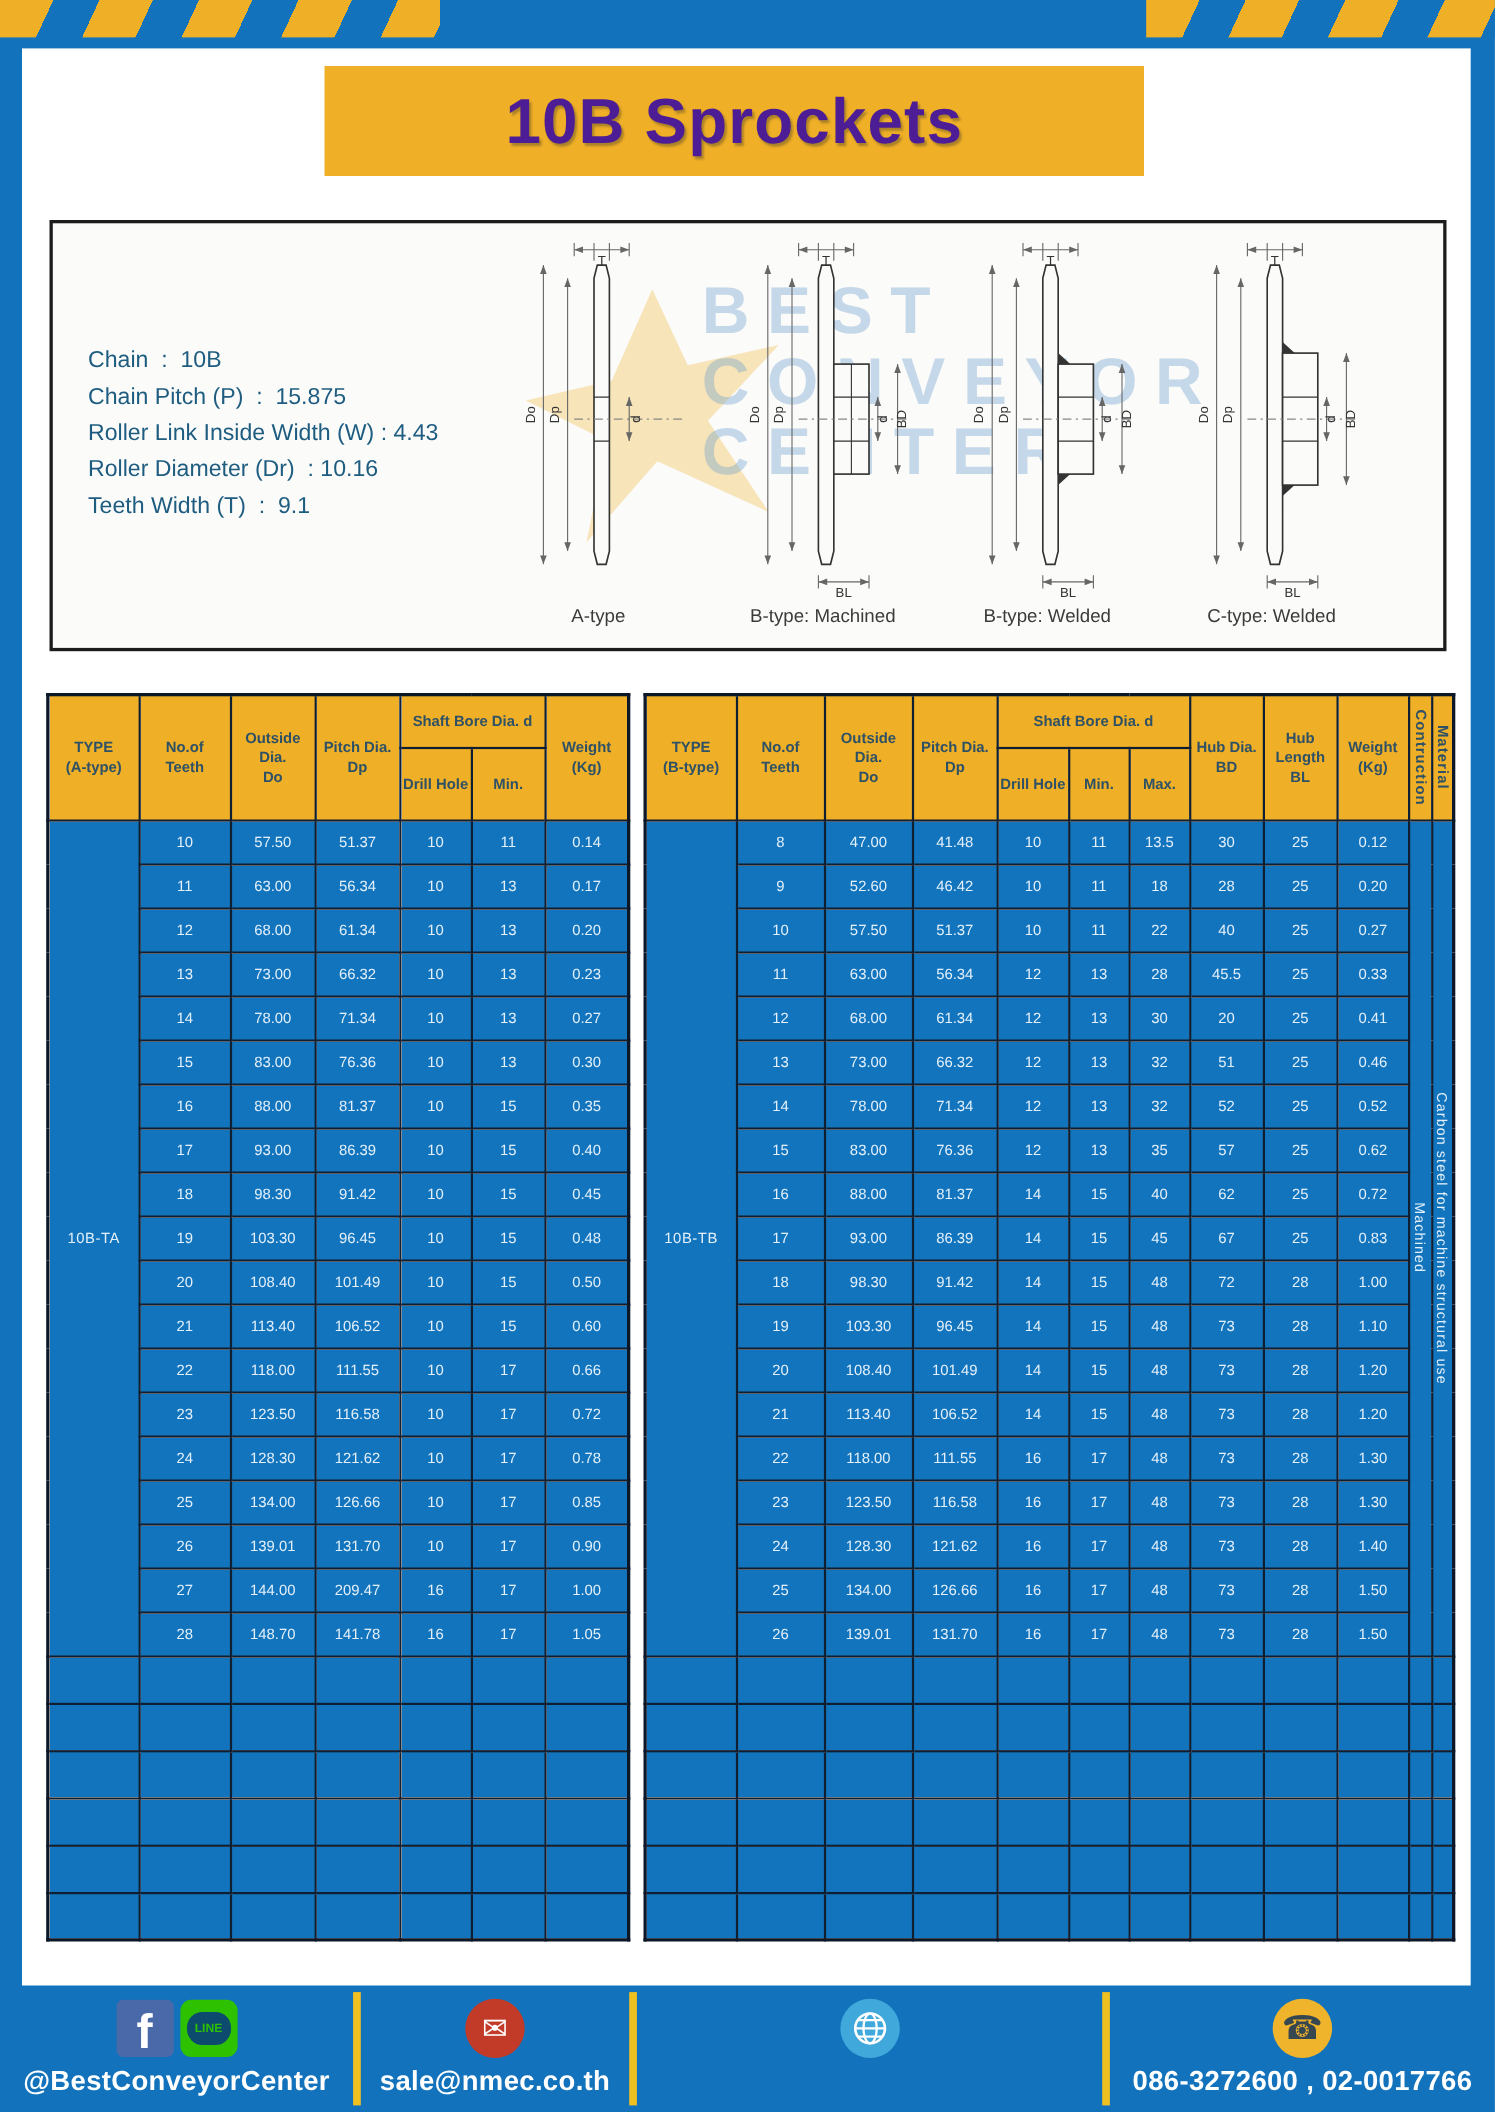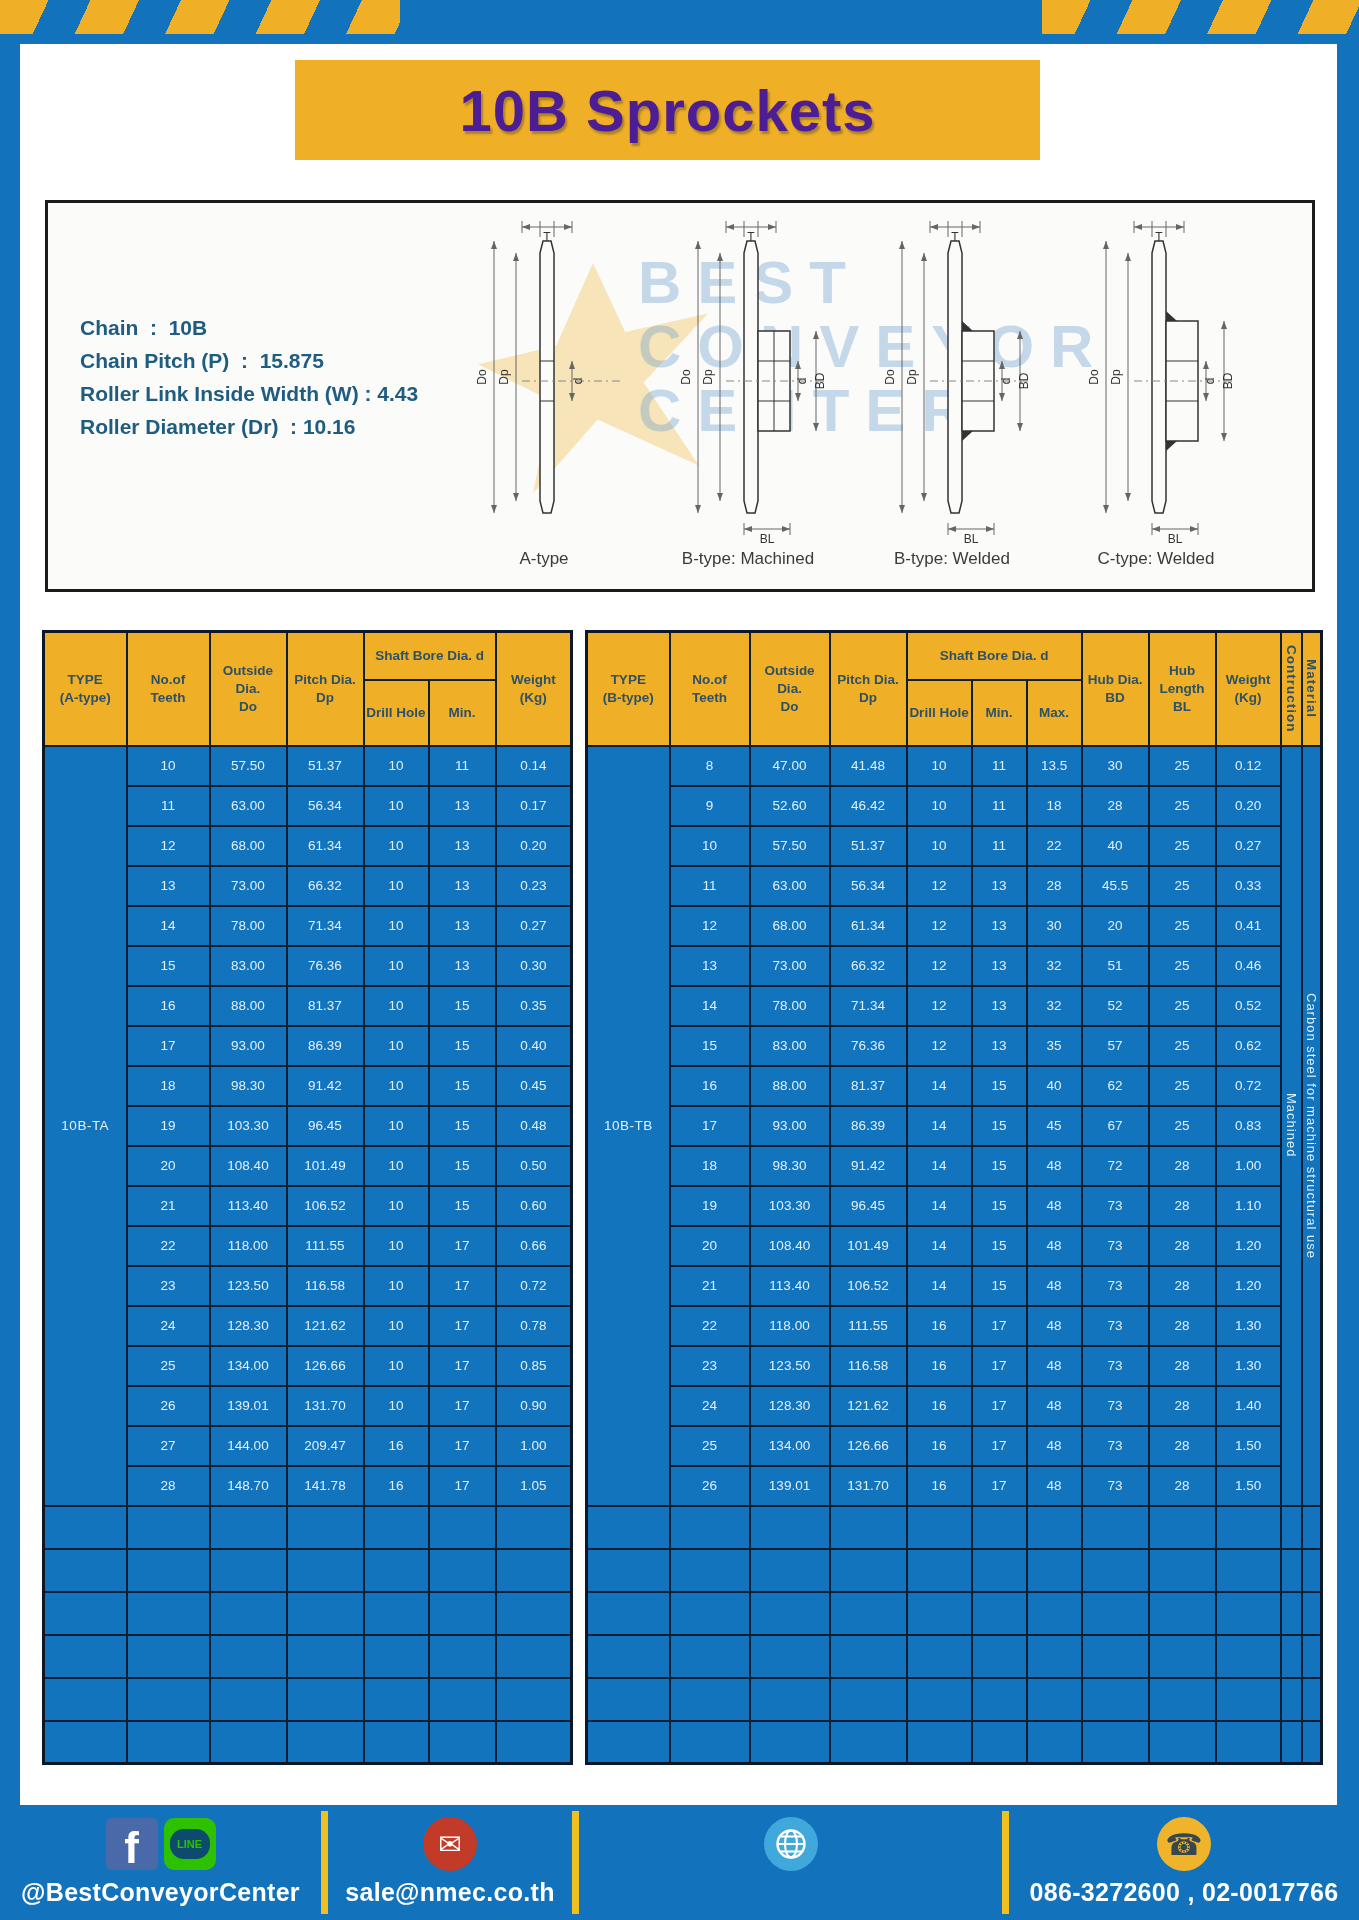--- a/index.html
+++ b/index.html
@@ -12,21 +12,21 @@
   .hazard.left{left:0;width:400px}
   .hazard.right{left:1042px;width:317px}
 
   .banner{position:absolute;left:295px;top:60px;width:745px;height:100px;background:#EFAF26;
     display:flex;align-items:center;justify-content:center;z-index:2}
   .banner h1{margin:0;font-size:58px;font-weight:bold;color:#4c1d95;letter-spacing:1px;
     text-shadow:2px 3px 2px rgba(45,45,45,.35)}
 
   .diagram-box{position:absolute;left:45px;top:200px;width:1264px;height:386px;background:#fbfbfa;
     border:3px solid #1c1c1c;z-index:2}
-  .specs{position:absolute;left:32px;top:108px;color:#1E5C80;font-weight:bold;font-size:21px;line-height:33px;z-index:3}
+  .specs{position:absolute;left:32px;top:108px;color:#1E5C80;font-weight:normal;font-size:21px;line-height:33px;z-index:3}
   .specs div{white-space:pre}
   .watermark{position:absolute;left:420px;top:30px;width:680px;height:330px;z-index:1;pointer-events:none}
   .watermark .wm-shape{position:absolute;left:10px;top:30px;width:230px;height:230px;
     background:rgba(239,175,38,.30);clip-path:polygon(50% 0,64% 30%,100% 22%,72% 52%,96% 88%,52% 68%,24% 100%,32% 60%,0 44%,34% 36%)}
   .watermark .wm-text{position:absolute;left:170px;top:18px;font-weight:bold;font-size:60px;line-height:64px;
     letter-spacing:16px;color:rgba(110,160,205,.38)}
   .diagram-row{position:absolute;left:412px;top:10px;display:flex;gap:36px;z-index:2}
   .diagram{width:168px;text-align:center}
   .diagram .caption{font-size:17px;color:#3b3b3b;margin-top:0px}
 
@@ -78,20 +78,21 @@
         <div>BEST</div>
         <div>CONVEYOR</div>
         <div>CENTER</div>
       </div>
   </div>
   <div class="specs" id="specs">
       <div>Chain  :  10B</div>
       <div>Chain Pitch (P)  :  15.875</div>
       <div>Roller Link Inside Width (W) : 4.43</div>
       <div>Roller Diameter (Dr)  : 10.16</div>
+      <div>Teeth Width (T)  :  9.1</div>
     </div>
   <div class="diagram-row" id="diagram-row">
       <div class="diagram"><svg width="168" height="332" viewBox="0 0 168 332">
           <line x1="34" y1="28" x2="34" y2="300" stroke="#666" stroke-width="1"></line>
     <polygon points="31,36 37,36 34,28" fill="#666"></polygon>
     <polygon points="31,292 37,292 34,300" fill="#666"></polygon>
     <text x="26" y="164" transform="rotate(-90 26 164)" text-anchor="middle" font-size="12" fill="#333">Do</text>
           <line x1="56" y1="40" x2="56" y2="288" stroke="#666" stroke-width="1"></line>
     <polygon points="53,48 59,48 56,40" fill="#666"></polygon>
     <polygon points="53,280 59,280 56,288" fill="#666"></polygon>

